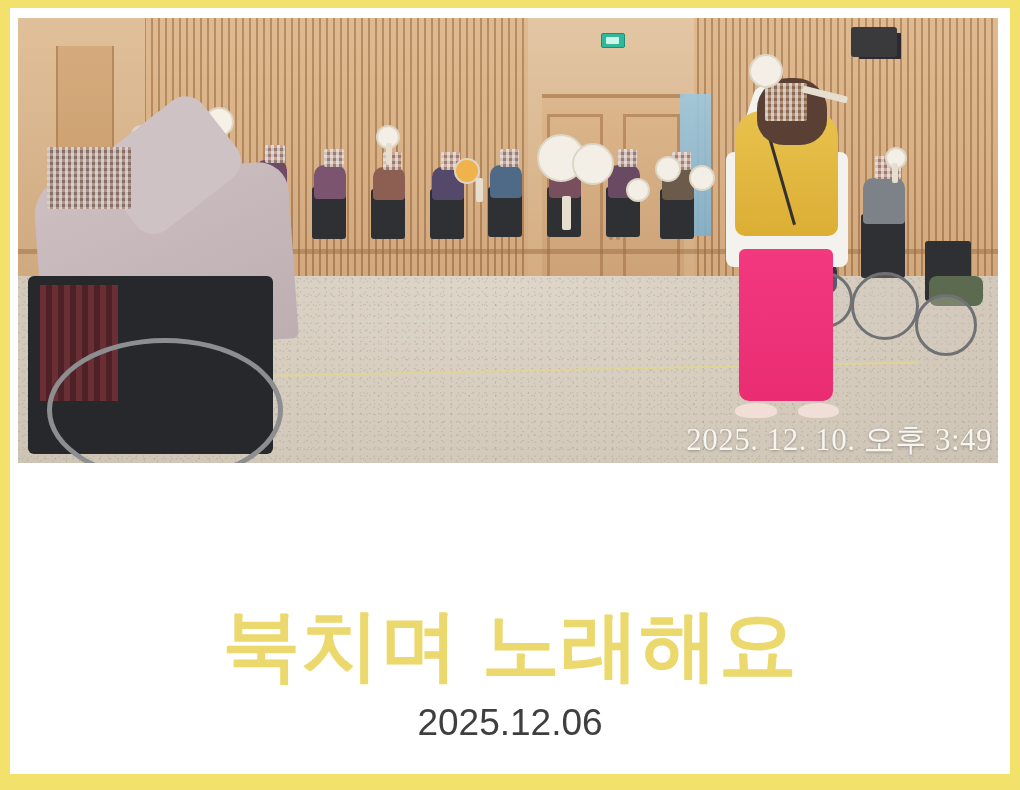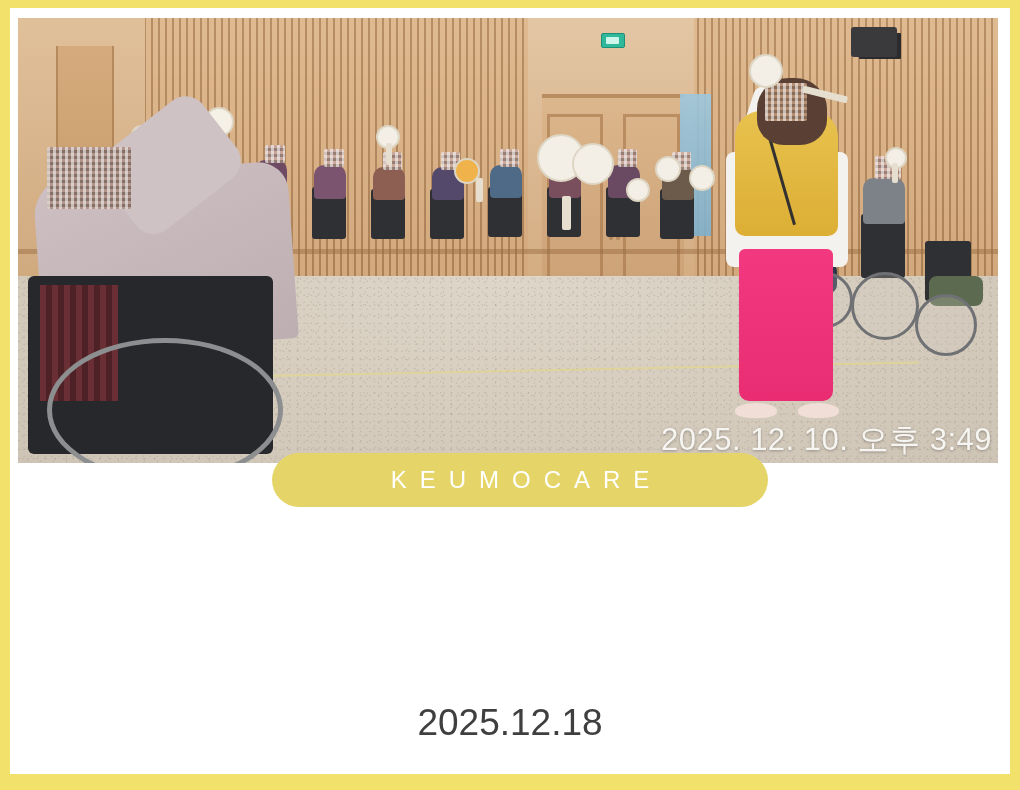--- a/index.html
+++ b/index.html
@@ -194,21 +194,21 @@
   }
   .fg-wheel{
     position:absolute;left:3%;top:72%;width:23%;height:30%;
     border-radius:50%;border:5px solid #8c8e90;background:transparent;
   }
 
   
   .timestamp{
     position:absolute;right:6px;bottom:2px;
     font-size:31px;color:#f6f5f2;
-    font-family:Liberation Sans, sans-serif;
+    font-family:Liberation Serif, serif;
     letter-spacing:.5px;white-space:nowrap;
     text-shadow:0 1px 3px rgba(0,0,0,.30);
   }
 
   
   .badge{
     position:absolute;left:262px;top:445px;
     width:496px;height:54px;border-radius:28px;
     background:#e5d568;
     display:flex;align-items:center;justify-content:center;
@@ -360,20 +360,18 @@
           <div class="pixel" style="left:3%;top:29%;width:84px;height:62px;background-color:#b1948a;"></div>
           <div class="fg-chair"></div>
           <div class="fg-plaid"></div>
           <div class="fg-wheel"></div>
         </div>
 
         <div class="timestamp">2025. 12. 10. 오후 3:49</div>
       </div>
     </div>
 
-    <div class="badge">
-      <span>KEUMOCARE</span>
-    </div>
-
-    <div class="datetext">2025.12.18</div>
+
+    <div class="maintitle">북치며 노래해요</div>
+    <div class="datetext">2025.12.06</div>
 
   </div>
 </div>
 
 </body></html>

